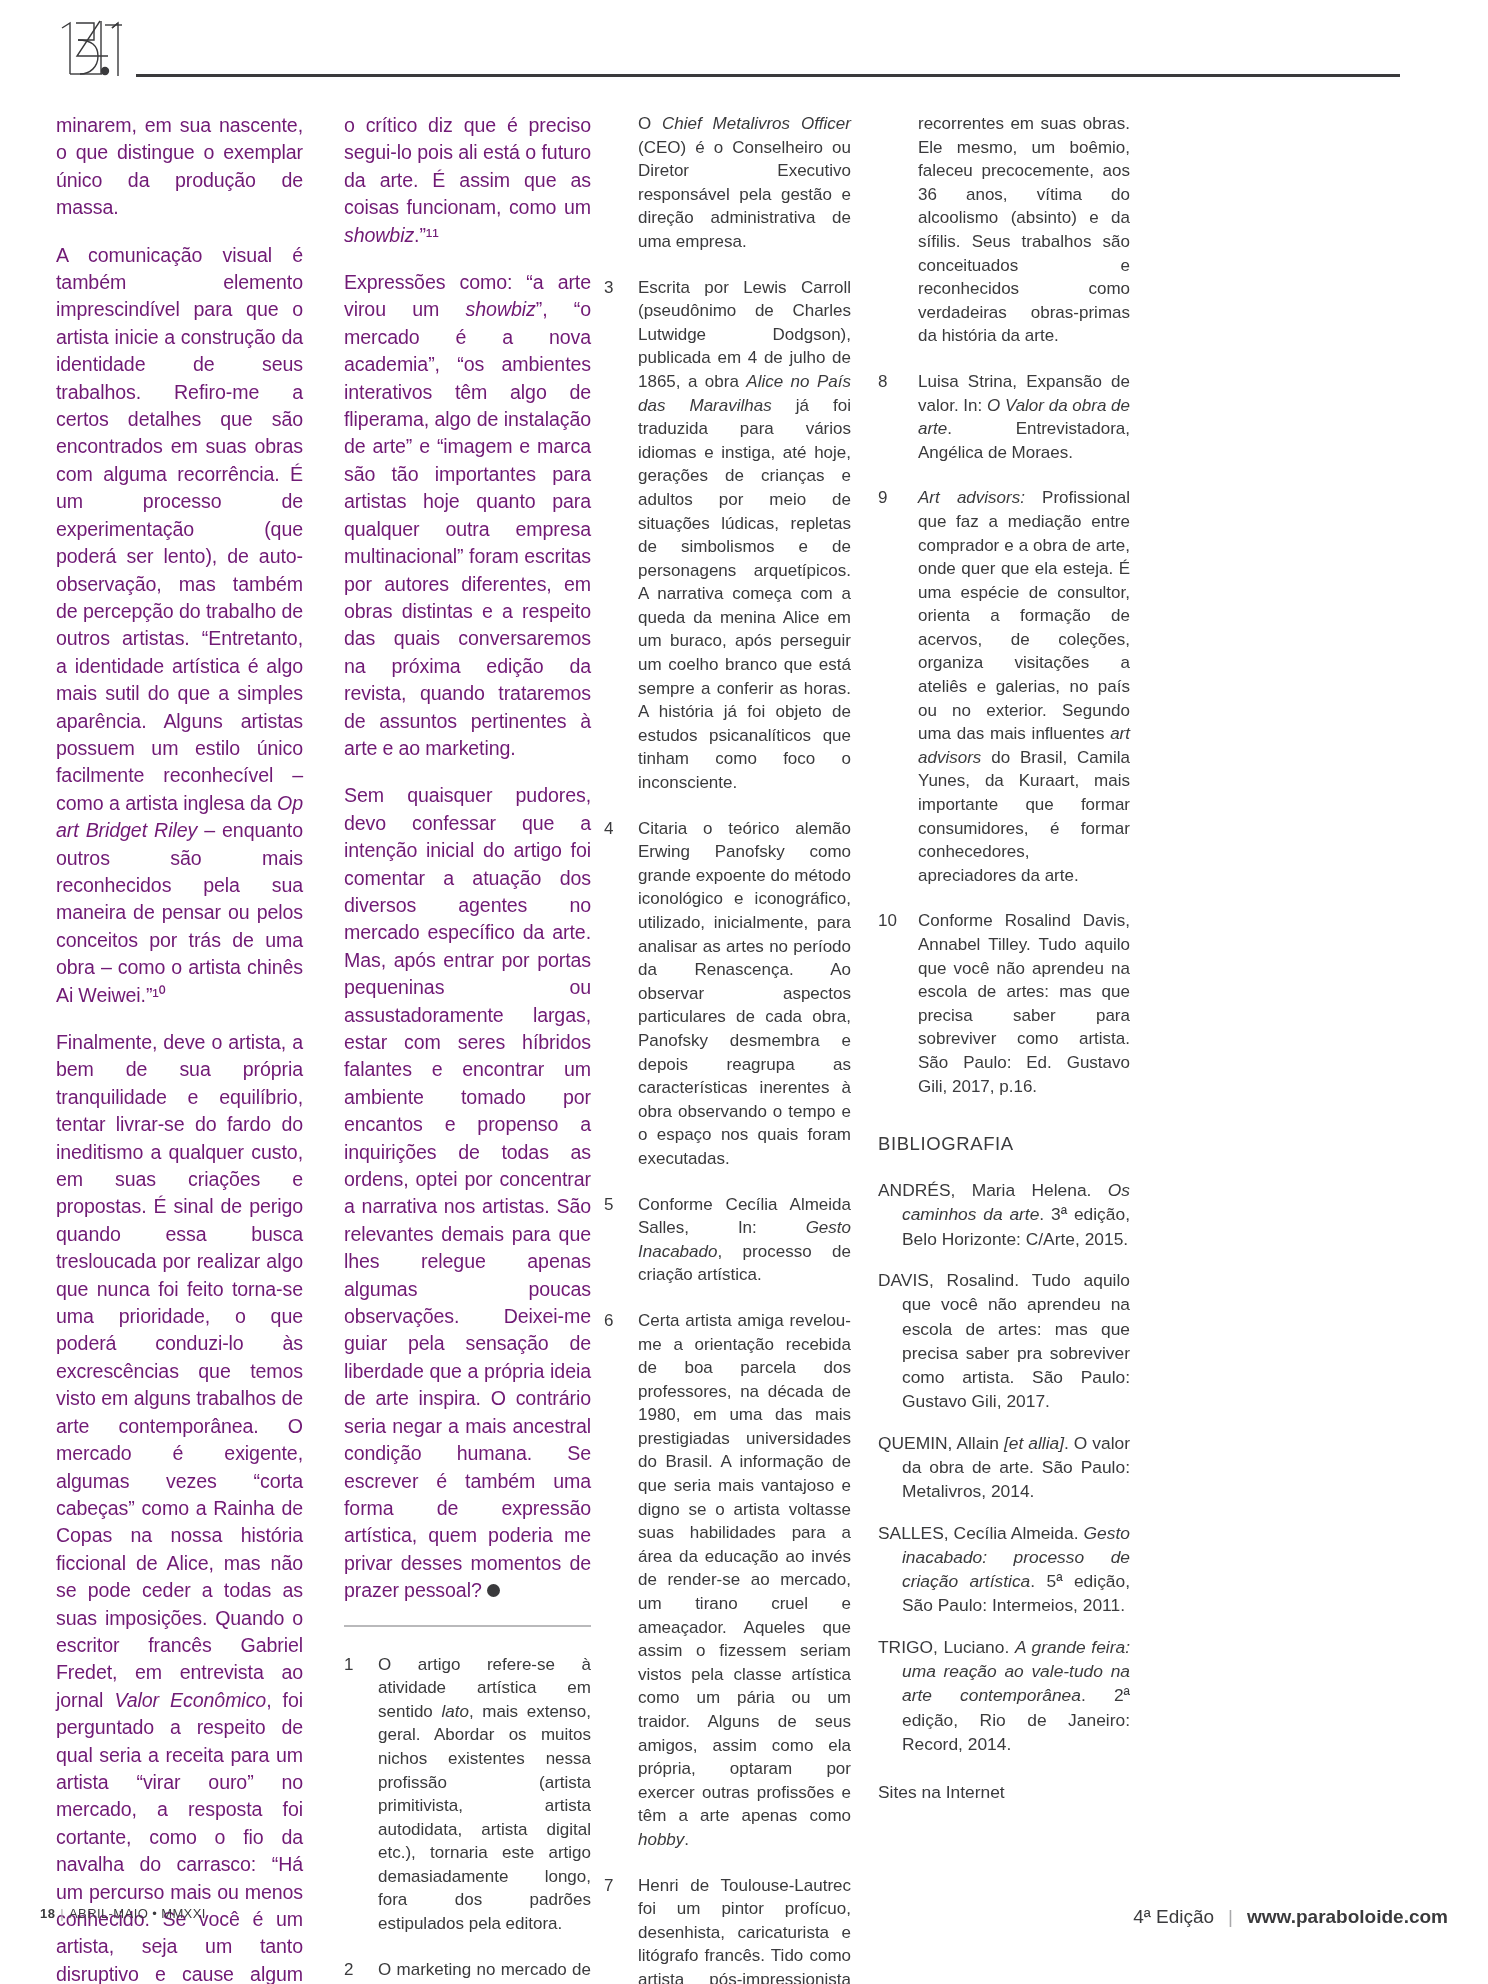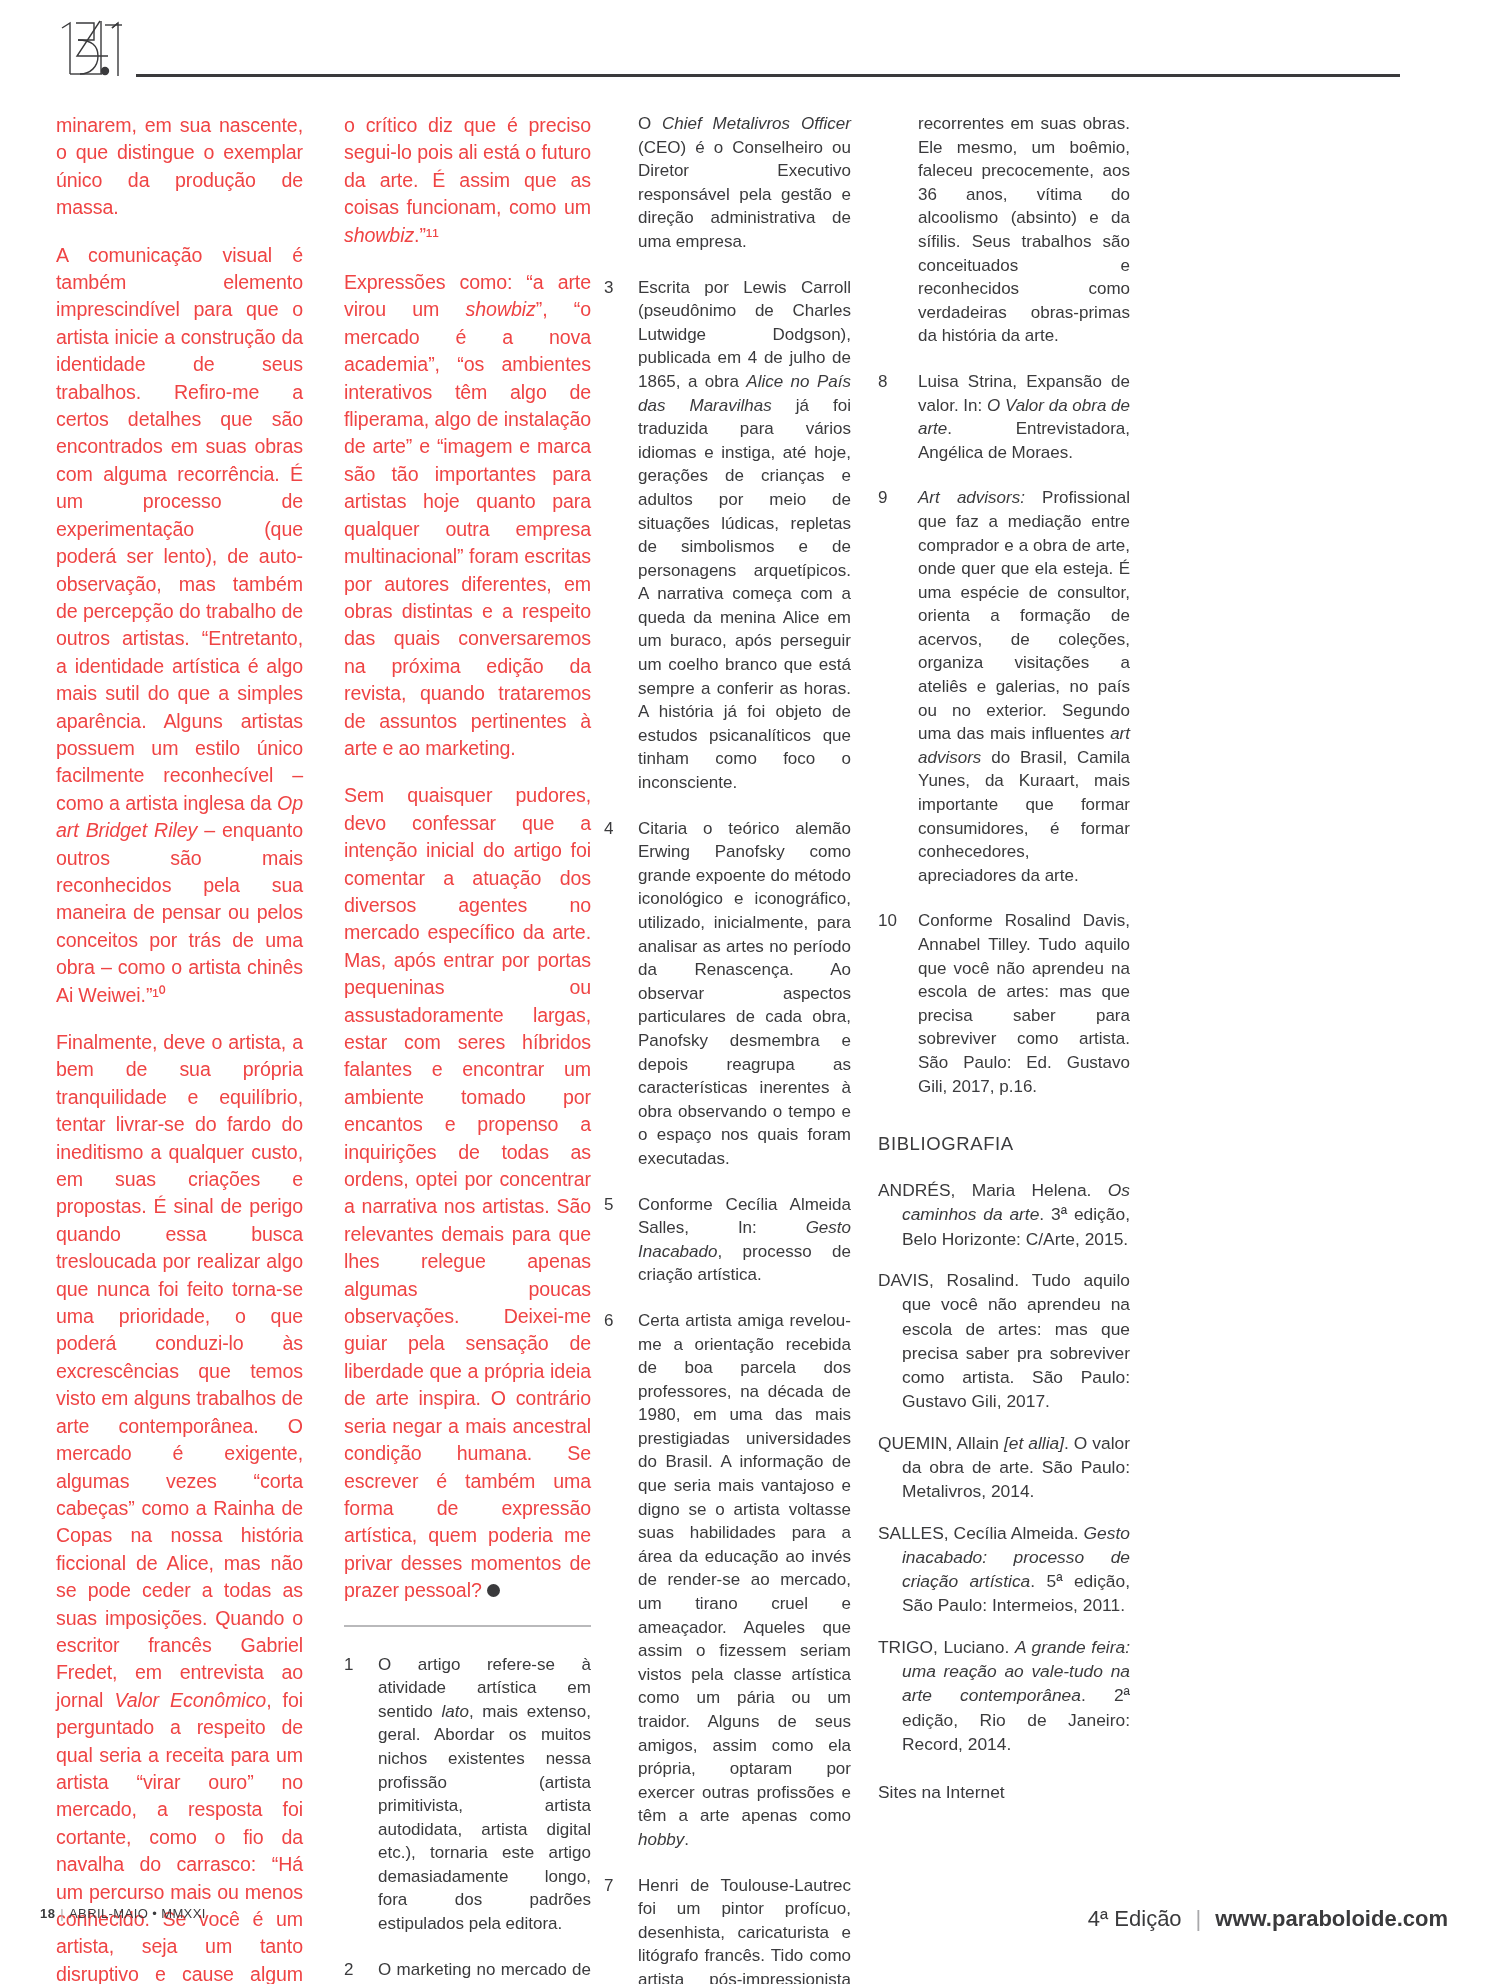--- a/index.html
+++ b/index.html
@@ -64,21 +64,21 @@
   .col-4 { left: 822px; width: 252px; }
 
   p.body {
     margin: 0 0 20px 0;
     font-size: 19.6px;
     line-height: 27.4px;
     text-align: justify;
     text-justify: inter-word;
     letter-spacing: -0.1px;
     word-spacing: -0.2px;
-    color: #ef4444;
+    color: #701a75;
     hyphens: none;
   }
   p.body:last-child { margin-bottom: 0; }
   em, i { font-style: italic; }
 
   
   .endmark {
     display: inline-block;
     width: 13px;
     height: 13px;
@@ -157,21 +157,21 @@
     letter-spacing: 0.4px;
     color: #3a3a3c;
     white-space: nowrap;
   }
   .footer-left .pg { font-weight: bold; }
   .footer-left .sep { color: #a9a9ab; margin: 0 5px; }
   .footer-right {
     position: absolute;
     right: 40px;
     top: 0;
-    font-size: 22px;
+    font-size: 19px;
     color: #3a3a3c;
     white-space: nowrap;
     text-align: right;
   }
   .footer-right .sep { color: #a9a9ab; margin: 0 14px; }
   .footer-right .site { font-weight: bold; }
   .edge-bar {
     position: absolute;
     left: 0;
     top: 0;

